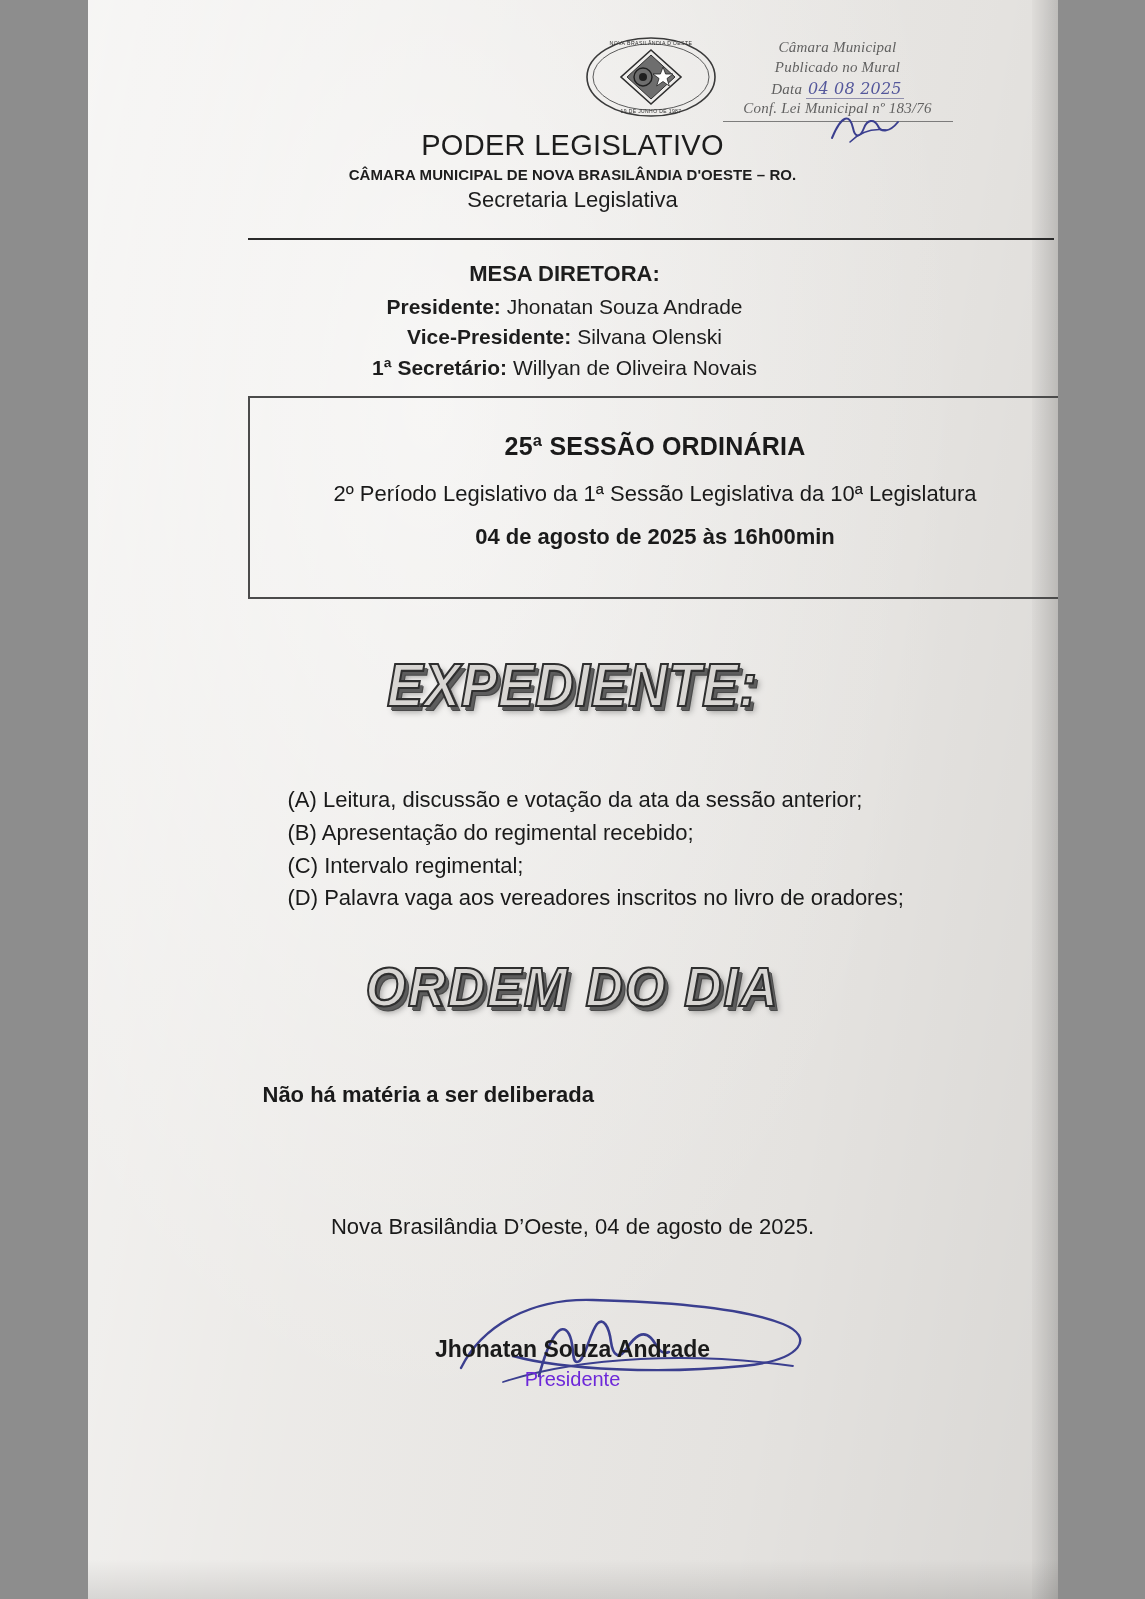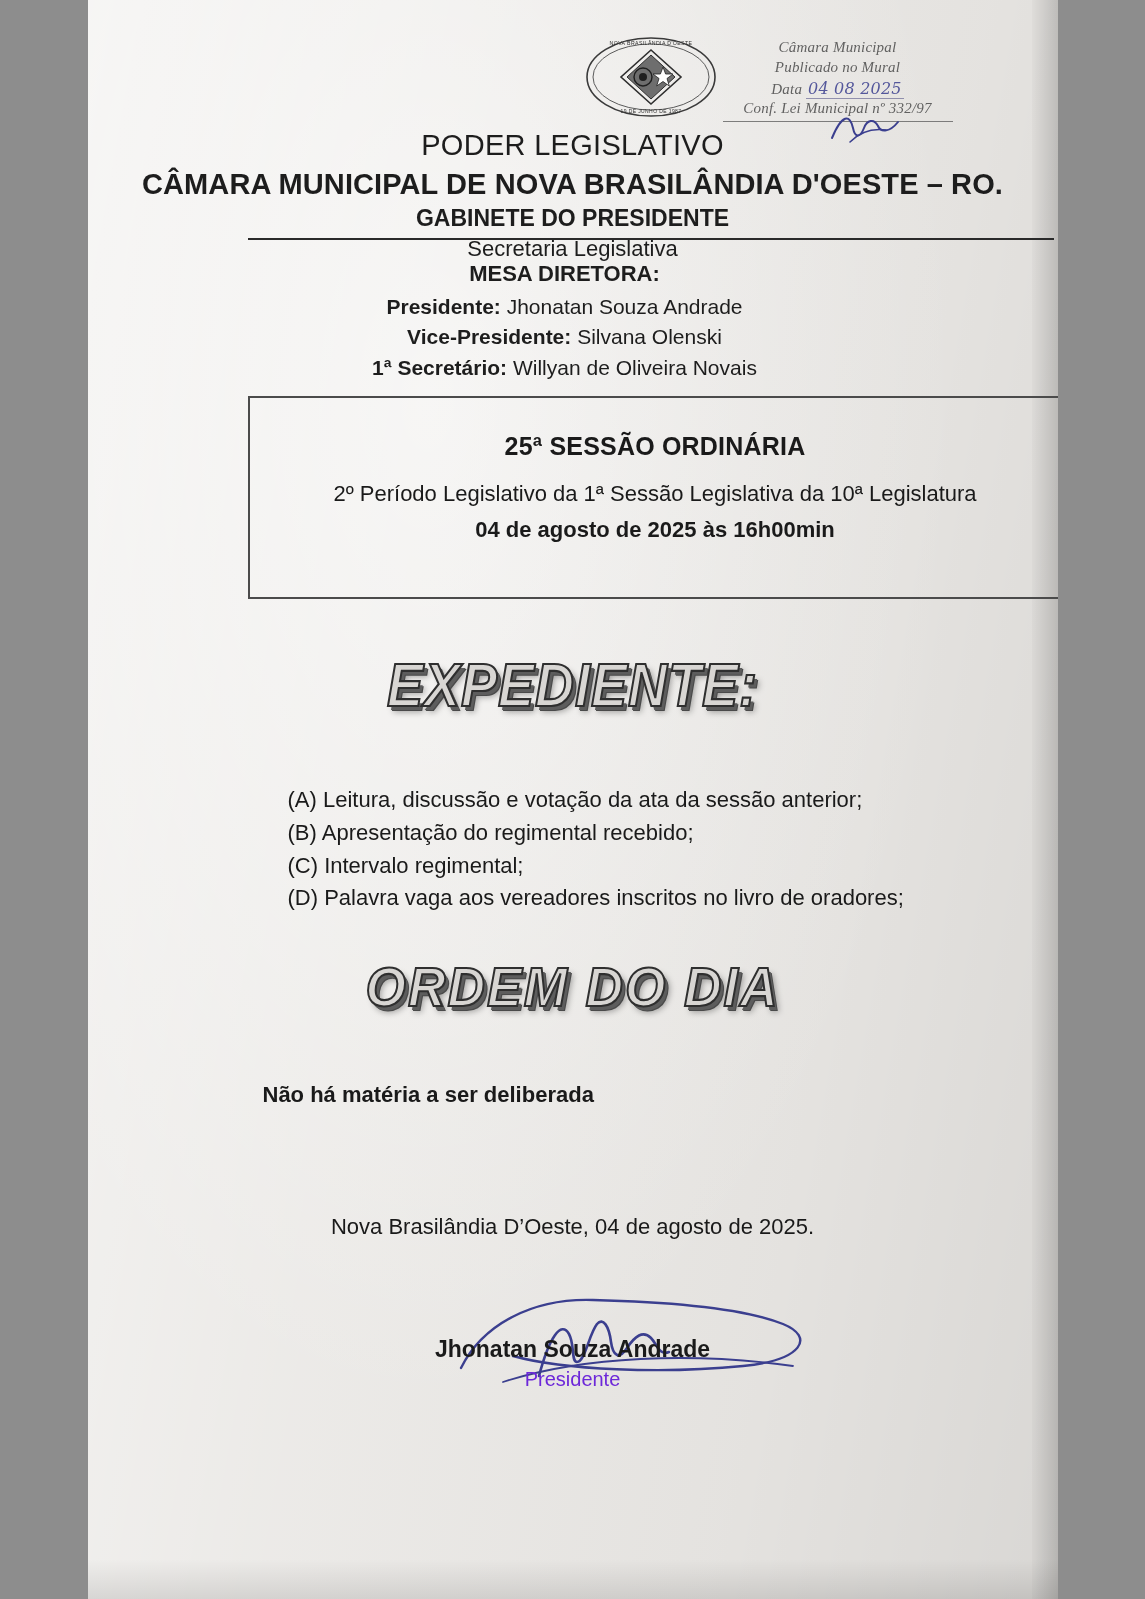--- a/index.html
+++ b/index.html
@@ -94,21 +94,21 @@
     text-align: center;
     color: #1d1d1d;
   }
   .header .h1 {
     font-size: 29px;
     font-weight: normal;
     letter-spacing: .3px;
     line-height: 1.33;
   }
   .header .h2 {
-    font-size: 29px;
+    font-size: 15px;
     font-weight: bold;
     letter-spacing: .1px;
     line-height: 1.33;
   }
   .header .h3 {
     font-size: 23px;
     font-weight: bold;
     line-height: 1.33;
   }
   .header .h4 {
@@ -157,21 +157,21 @@
     margin-top: 34px;
     font-size: 25px;
     font-weight: bold;
     letter-spacing: .2px;
   }
   .session-box .s2 {
     margin-top: 20px;
     font-size: 22px;
   }
   .session-box .s3 {
-    margin-top: 10px;
+    margin-top: 17px;
     font-size: 22px;
     font-weight: bold;
   }
 
   
   .wordart {
     position: absolute;
     text-align: center;
     left: 0; right: 0;
     font-family: "Liberation Sans", sans-serif;
@@ -276,32 +276,31 @@
     </svg>
   </div>
 
   <div class="stamp">
     <div>Câmara Municipal</div>
     <div>Publicado no Mural</div>
     <div class="l3">
       <span>Data</span>
       <span class="hand">04 08 2025</span>
     </div>
-    <div class="l4">Conf. Lei Municipal nº 332/97</div>
+    <div class="l4">Conf. Lei Municipal nº 183/76</div>
     <div class="stamp-rule"></div>
   </div>
   <svg class="stamp-sig" viewBox="0 0 90 40" aria-hidden="true">
     <path d="M12,30 C22,6 30,6 33,20 C35,30 40,30 44,20 C47,12 54,10 58,18 C61,25 70,24 78,14" fill="none" stroke="#3b3f8f" stroke-width="2" stroke-linecap="round"></path>
     <path d="M30,34 C40,24 52,20 66,22" fill="none" stroke="#3b3f8f" stroke-width="1.6" stroke-linecap="round"></path>
   </svg>
 
   <div class="header">
     <div class="h1">PODER LEGISLATIVO</div>
     <div class="h2">CÂMARA MUNICIPAL DE NOVA BRASILÂNDIA D'OESTE – RO.</div>
-    <div class="h3">GABINETE DO PRESIDENTE</div>
     <div class="h4">Secretaria Legislativa</div>
   </div>
   <div class="header-rule"></div>
 
   <div class="mesa">
     <div class="title">MESA DIRETORA:</div>
     <div>
       <b>Presidente:</b>
       <span>Jhonatan Souza Andrade</span>
     </div>

